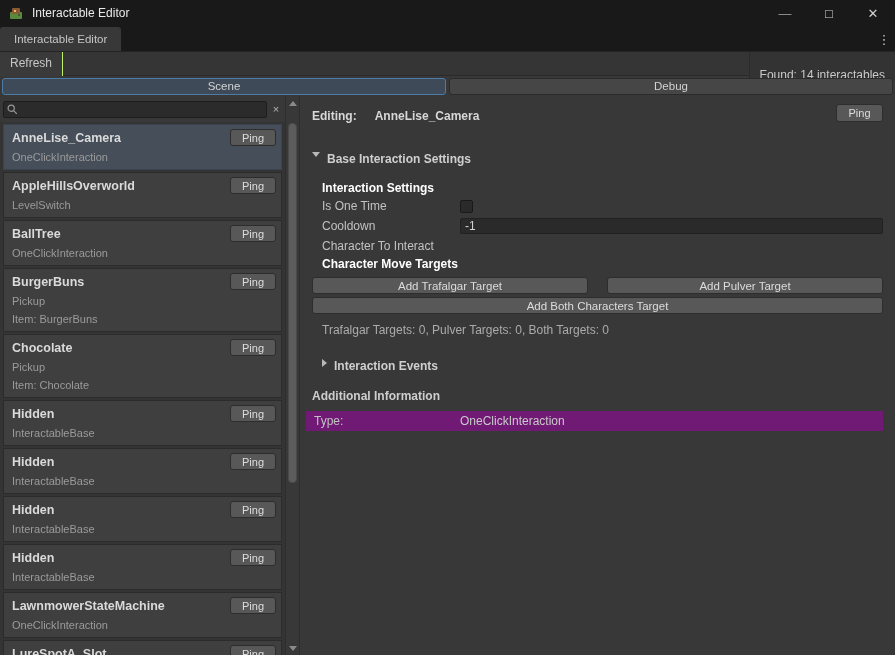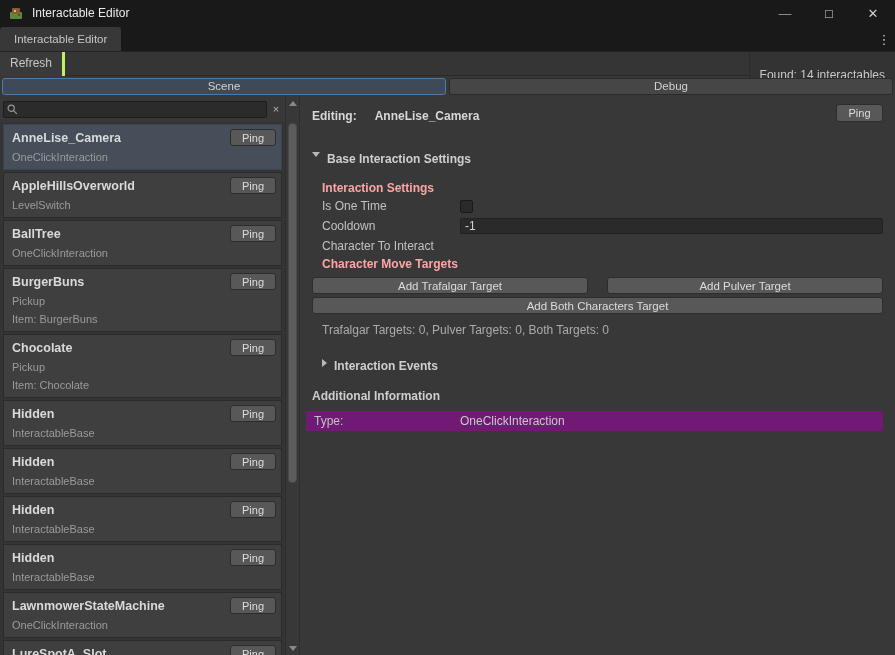--- a/index.html
+++ b/index.html
@@ -41,21 +41,21 @@
     color: #c4c4c4; font-size: 13px; letter-spacing: 0;
   }
 
   
   .toolbar {
     height: 24px; background: #353535; border-bottom: 1px solid #2a2a2a;
     display: flex; align-items: center;
   }
   .tb-btn {
     padding: 0 10px; height: 24px; line-height: 23px; color: #c6c6c6;
-    border-right: 3px solid #bef264; background: #3a3a3a; font-size: 12px;
+    border-right: 1px solid #bef264; background: #3a3a3a; font-size: 12px;
   }
   .found {
     margin-left: auto; padding: 17px 10px; height: 24px; line-height: 23px;
     color: #c9c9c9; border-left: 1px solid #2b2b2b; background: #333333; font-size: 12px;
   }
 
   
   .viewtabs { height: 20px; display: flex; align-items: center; padding: 0 2px; gap: 3px; background: #383838; }
   .viewtab {
     flex: 1; height: 17px; line-height: 15px; text-align: center; font-size: 11.5px;
@@ -117,21 +117,21 @@
     font-family: "Liberation Sans", sans-serif;
   }
 
   .foldout { display: flex; align-items: flex-start; gap: 7px; font-weight: bold; color: #cfcfcf; }
   .fold-base { margin-top: 24px; }
   .fold-events { margin-top: 22px; margin-left: 10px; }
   .tri-down { width: 0; height: 0; border-left: 4px solid transparent; border-right: 4px solid transparent; border-top: 5px solid #b8b8b8; }
   .tri-right { width: 0; height: 0; border-top: 4px solid transparent; border-bottom: 4px solid transparent; border-left: 5px solid #b8b8b8; }
 
   .section { margin-left: 10px; }
-  .sec-header { font-weight: bold; color: #fca5a5; margin-top: 14px; line-height: 16px; }
+  .sec-header { font-weight: bold; color: #ffffff; margin-top: 14px; line-height: 16px; }
   .frow { display: flex; align-items: center; height: 20px; }
   .flabel { width: 138px; color: #c2c2c2; flex: none; }
   .checkbox { width: 13px; height: 13px; background: #2a2a2a; border: 1px solid #191919; border-radius: 2px; }
   .text-field {
     flex: 1; height: 16px; background: #2a2a2a; border: 1px solid #212121; border-radius: 2px;
     color: #d2d2d2; font-size: 12px; padding: 0 4px; outline: none;
     font-family: "Liberation Sans", sans-serif;
   }
   .dropdown {
     flex: 1; height: 16px; background: #505050; border: 1px solid #2a2a2a; border-radius: 3px;

